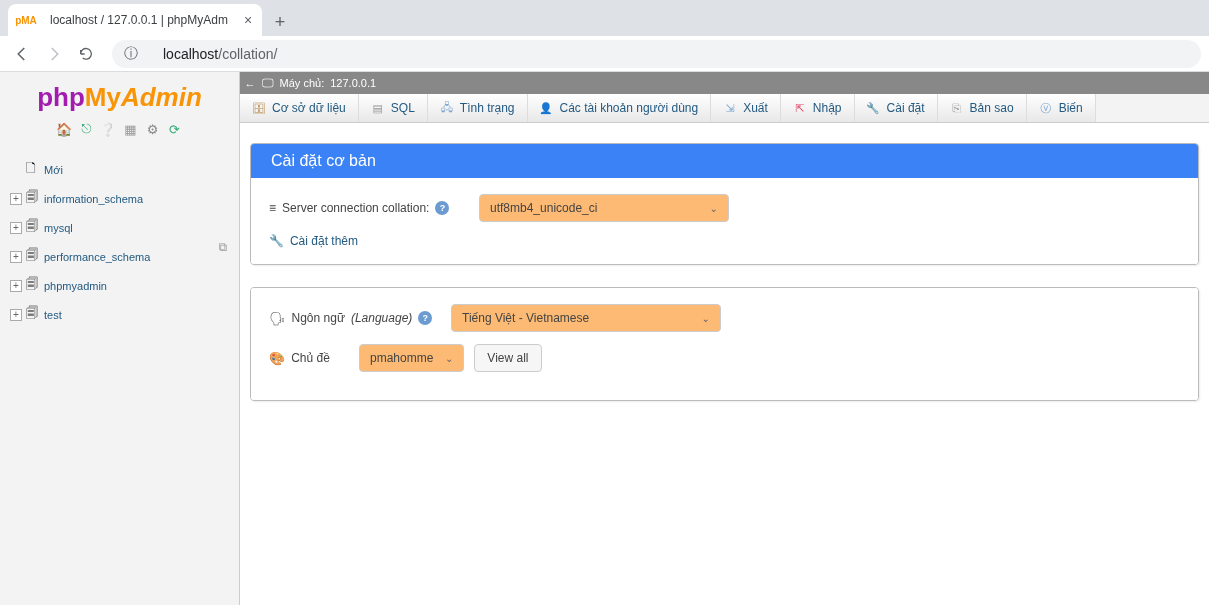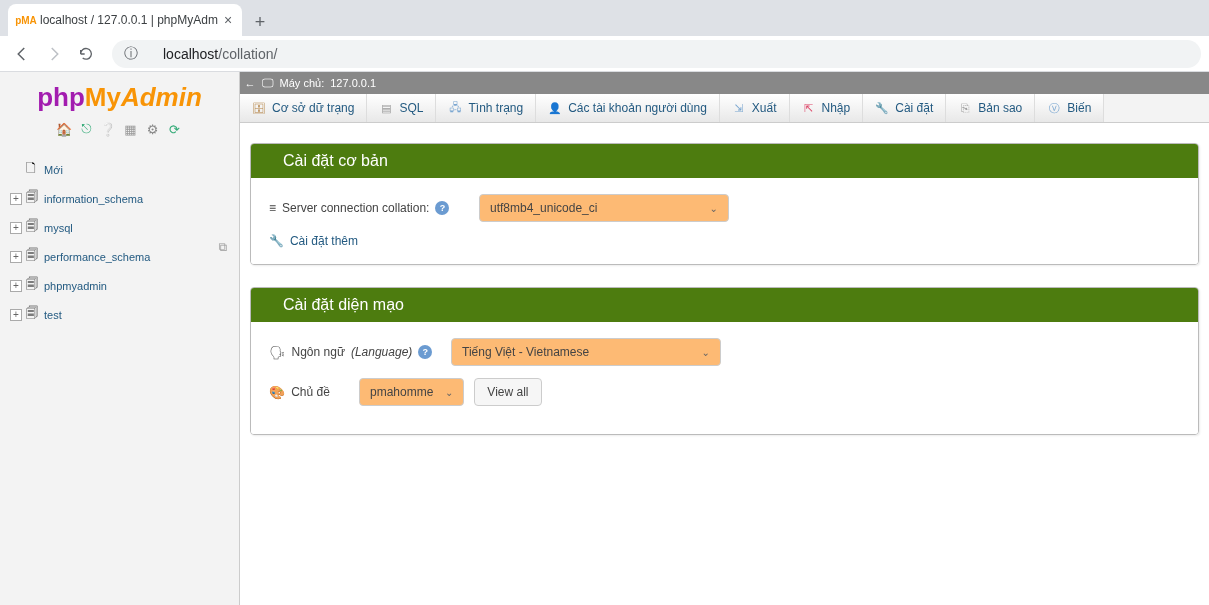--- a/index.html
+++ b/index.html
@@ -1,20 +1,20 @@
 <!DOCTYPE html>
 <html><head>
   <meta charset="utf-8">
   <style>
     * { margin: 0; padding: 0; box-sizing: border-box; font-family: sans-serif; }
     body { width: 1209px; height: 605px; overflow: hidden; background: #fff; }
 
     
     .browser-tabs { height: 36px; background: #dee1e6; display: flex; align-items: flex-end; padding-left: 8px; }
-    .tab { background: #fff; height: 32px; display: flex; align-items: center; padding: 0 10px; border-radius: 8px 8px 0 0; min-width: 230px; font-size: 12px; color: #3c4043; gap: 6px; }
+    .tab { background: #fff; height: 32px; display: flex; align-items: center; padding: 0 10px; border-radius: 8px 8px 0 0; min-width: 230px; font-size: 12px; color: #3c4043; gap: 16px; }
     .tab-favicon { width: 16px; height: 16px; display: inline-flex; align-items: center; justify-content: center; font-size: 10px; color: #f89406; font-weight: bold; }
     .tab-close { margin-left: auto; color: #5f6368; font-size: 14px; cursor: pointer; }
     .new-tab { width: 28px; height: 28px; display: flex; align-items: center; justify-content: center; color: #5f6368; font-size: 18px; cursor: pointer; margin-left: 4px; }
 
     .browser-bar { height: 36px; background: #fff; display: flex; align-items: center; padding: 0 8px; gap: 4px; border-bottom: 1px solid #dadce0; }
     .nav-btn { width: 28px; height: 28px; display: flex; align-items: center; justify-content: center; color: #5f6368; cursor: pointer; border-radius: 50%; }
     .nav-btn.disabled { color: #bdc1c6; }
     .url-bar { flex: 1; height: 28px; background: #f1f3f4; border-radius: 14px; display: flex; align-items: center; padding: 0 12px; margin-left: 8px; gap: 8px; font-size: 14px; color: #5f6368; }
     .url-host { color: #202124; margin-left: 17px; }
 
@@ -45,21 +45,21 @@
     .breadcrumb { height: 22px; background: #888; color: #fff; display: flex; align-items: center; font-size: 11px; padding-left: 4px; gap: 6px; }
     .breadcrumb .collapse { width: 12px; text-align: center; cursor: pointer; }
     .breadcrumb .server-icon { font-size: 12px; }
 
     .toptabs { display: flex; background: #f3f3f3; border-bottom: 1px solid #ccc; }
     .toptab { display: flex; align-items: center; gap: 6px; padding: 7px 12px; font-size: 12px; color: #235a81; border-right: 1px solid #ddd; cursor: pointer; background: linear-gradient(#fff, #e8e8e8); }
     .toptab .ticon { width: 14px; height: 14px; display: inline-flex; align-items: center; justify-content: center; font-size: 11px; }
 
     .content { padding: 20px 10px; }
     .panel { border: 1px solid #bbb; border-radius: 4px; margin-bottom: 22px; overflow: hidden; box-shadow: 1px 1px 2px rgba(0,0,0,0.08); }
-    .panel-header { background: #4d7c0f; color: #fff; font-size: 16px; padding: 8px 32px; }
+    .panel-header { background: #3b82f6; color: #fff; font-size: 16px; padding: 8px 20px; }
     .panel-body { background: #fff; padding: 16px 18px; font-size: 12px; color: #444; }
     .form-row { display: flex; align-items: center; gap: 10px; margin-bottom: 12px; }
     .form-row label { display: flex; align-items: center; gap: 6px; min-width: 200px; }
     .form-row.lang label { min-width: 172px; }
     .help-icon { width: 14px; height: 14px; border-radius: 50%; background: #6b9bd1; color: #fff; display: inline-flex; align-items: center; justify-content: center; font-size: 9px; font-weight: bold; }
     .selectish { border: 1px solid #ccc; border-radius: 4px; padding: 6px 30px 6px 10px; font-size: 12px; background: #fdba74; position: relative; display: inline-flex; align-items: center; min-width: 220px; cursor: pointer; }
     .selectish.small { min-width: 100px; }
     .selectish .caret { position: absolute; right: 10px; font-size: 10px; color: #666; }
     .more-settings { display: flex; align-items: center; gap: 6px; color: #235a81; cursor: pointer; font-size: 12px; }
     .wrench { color: #7ba7d1; font-size: 12px; }
@@ -165,21 +165,21 @@
     <div class="breadcrumb">
       <span class="collapse">←</span>
       <span class="server-icon">🖵</span>
       <span>Máy chủ:</span>
       <span>127.0.0.1</span>
     </div>
 
     <div class="toptabs">
       <div class="toptab">
           <span class="ticon icon-db">🗄</span>
-          <span>Cơ sở dữ trạng</span>
+          <span>Cơ sở dữ liệu</span>
         </div>
       <div class="toptab">
           <span class="ticon icon-sql">▤</span>
           <span>SQL</span>
         </div>
       <div class="toptab">
           <span class="ticon icon-status">🖧</span>
           <span>Tình trạng</span>
         </div>
       <div class="toptab">
@@ -224,21 +224,20 @@
             </div>
           </div>
           <div class="more-settings">
             <span class="wrench">🔧</span>
             <span>Cài đặt thêm</span>
           </div>
         </div>
       </div>
 
       <div class="panel">
-        <div class="panel-header">Cài đặt diện mạo</div>
         <div class="panel-body">
           <div class="form-row lang">
             <label>
               <span class="lang-icon">🗣</span>
               <span>Ngôn ngữ</span>
               <em>(Language)</em>
               <span class="help-icon">?</span>
             </label>
             <div class="selectish" style="min-width:270px">
               <span>Tiếng Việt - Vietnamese</span>

